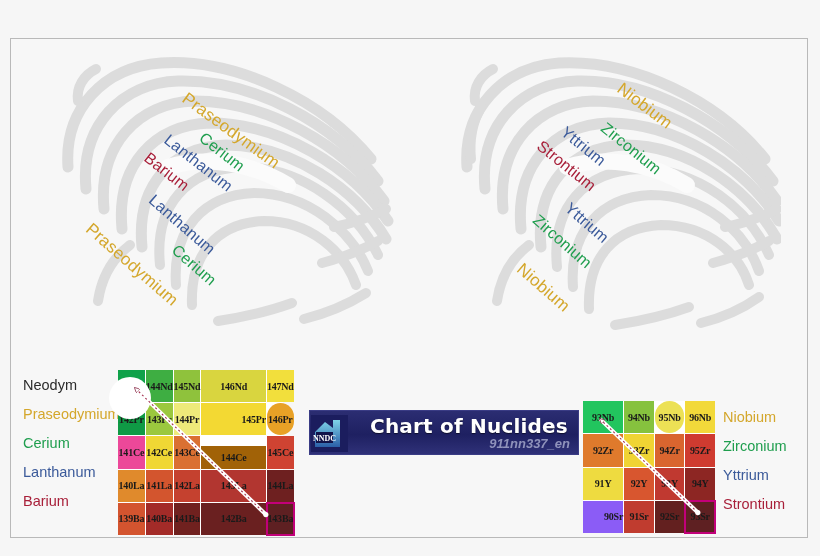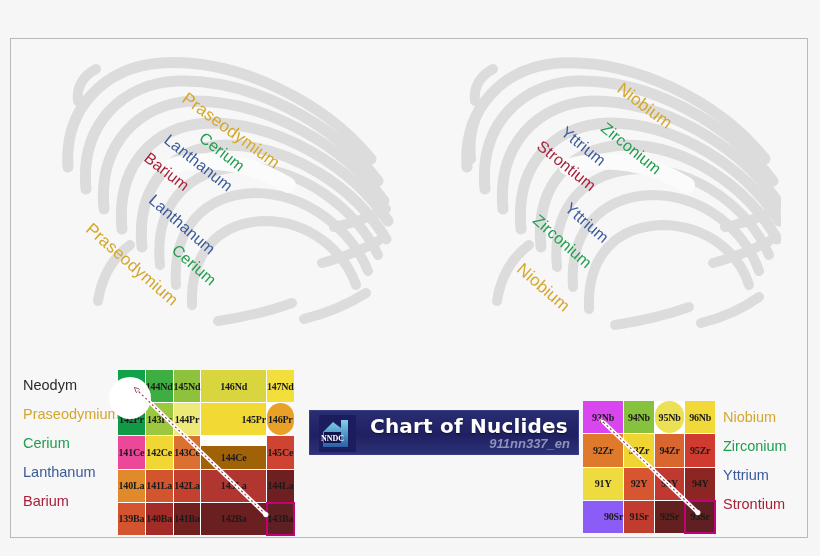--- a/index.html
+++ b/index.html
@@ -97,21 +97,21 @@
     position: absolute;
     left: 298px; top: 371px;
     width: 270px; height: 45px;
     background: linear-gradient(180deg,#2b2d72 0%, #1e2061 55%, #2f3178 100%);
     border: 1px solid #3a3c85;
     box-sizing: border-box;
     overflow: hidden;
   }
   #banner-logo {
     position: absolute;
-    left: 9px; top: 4px;
+    left: 1px; top: 4px;
     width: 37px; height: 37px;
     background: #1b1d5e;
   }
   #banner-title {
     position: absolute;
     left: 52px; top: 3px;
     width: 214px;
     text-align: center;
     color: #ffffff;
     font-family: "DejaVu Sans", sans-serif;
@@ -279,21 +279,21 @@
           <rect x="5" y="17" width="17" height="11" fill="#11134a"></rect>
           <text x="13.5" y="25.5" text-anchor="middle" fill="#ffffff" font-family="Liberation Serif, serif" font-size="8" font-weight="700">NNDC</text>
         </svg>
       </div>
       <div id="banner-title">Chart of Nuclides</div>
       <div id="banner-sub">911nn337_en</div>
     </div>
 
     <div class="grid" id="right-grid" style="left:572px; top:362px; width:132px; height:132px;
                 grid-template-columns:repeat(4,1fr); grid-template-rows:repeat(4,1fr);">
-        <div class="cell" style="background: #d946ef;">93Nb</div>
+        <div class="cell" style="background: #22c55e;">93Nb</div>
         <div class="cell" style="background: rgb(134, 194, 62);">94Nb</div>
         <div class="cell" style="background: rgb(236, 225, 85); border-radius: 16px;">95Nb</div>
         <div class="cell" style="background: rgb(242, 217, 58);">96Nb</div>
         <div class="cell" style="background: rgb(223, 122, 44);">92Zr</div>
         <div class="cell" style="background: rgb(240, 212, 52);">93Zr</div>
         <div class="cell" style="background: rgb(217, 101, 47);">94Zr</div>
         <div class="cell" style="background: rgb(207, 59, 48);">95Zr</div>
         <div class="cell" style="background: rgb(238, 219, 64);">91Y</div>
         <div class="cell" style="background: rgb(216, 86, 47);">92Y</div>
         <div class="cell" style="background: rgb(192, 57, 48);">93Y</div>

